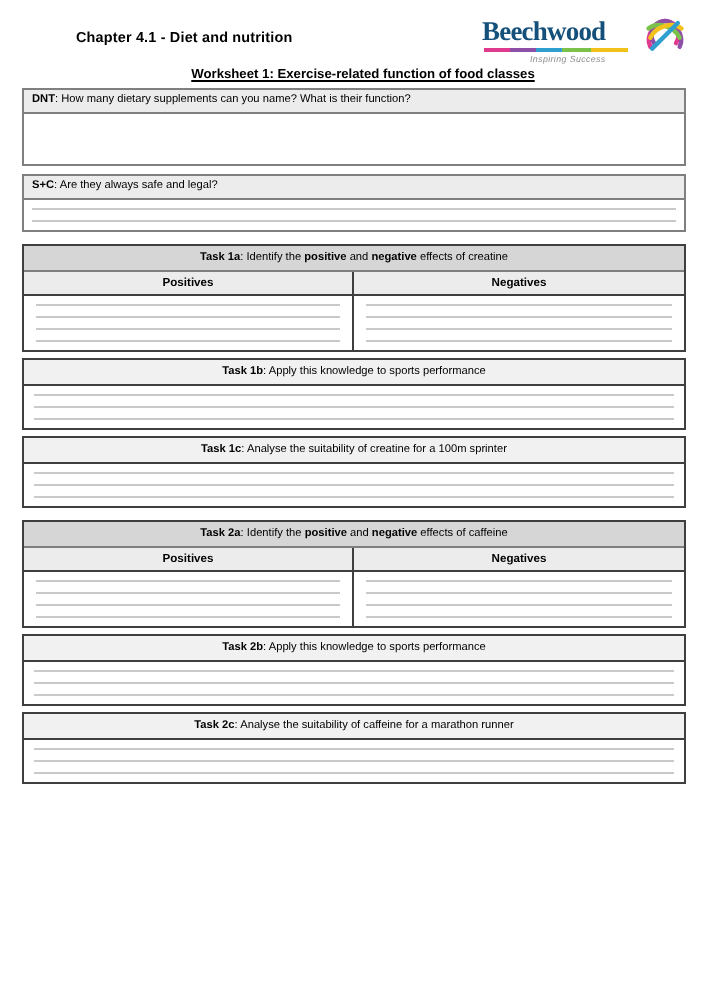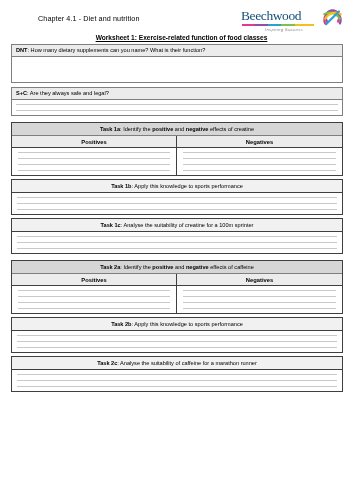--- a/index.html
+++ b/index.html
@@ -25,37 +25,37 @@
   .doc-header {
     position: relative;
     height: 34px;
     padding: 0;
   }
   .chapter-title {
     position: absolute;
     left: 38px;
     top: 14px;
     font-size: 7.2px;
-    font-weight: normal;
+    font-weight: bold;
     letter-spacing: 0.1px;
     white-space: nowrap;
   }
   .logo-block {
     position: absolute;
     right: 8px;
     top: 6px;
     width: 104px;
     height: 28px;
   }
   .logo-word {
     position: absolute;
     left: 0;
     top: 2px;
     font-size: 13.5px;
-    font-weight: normal;
+    font-weight: bold;
     color: #15507a;
     letter-spacing: -0.4px;
     font-family: "Liberation Serif", serif;
   }
   .logo-rule {
     position: absolute;
     left: 1px;
     top: 18px;
     width: 72px;
     height: 2.2px;

